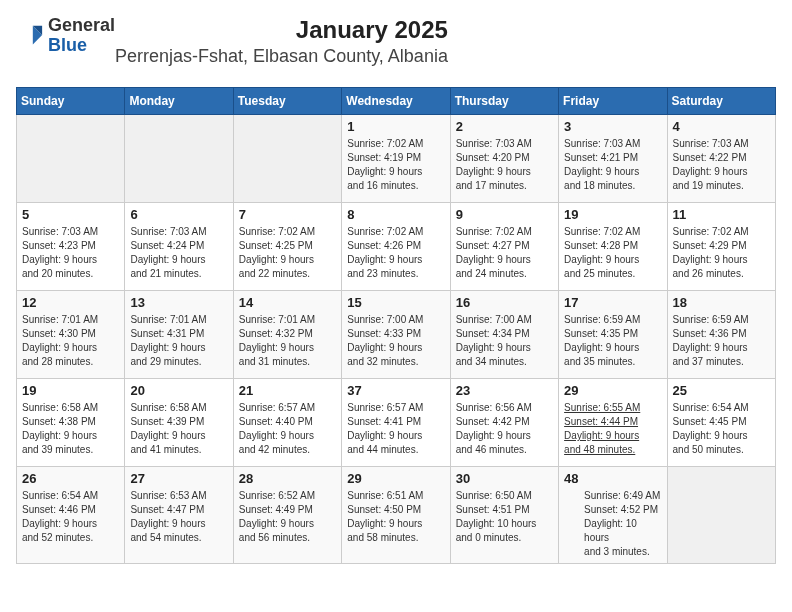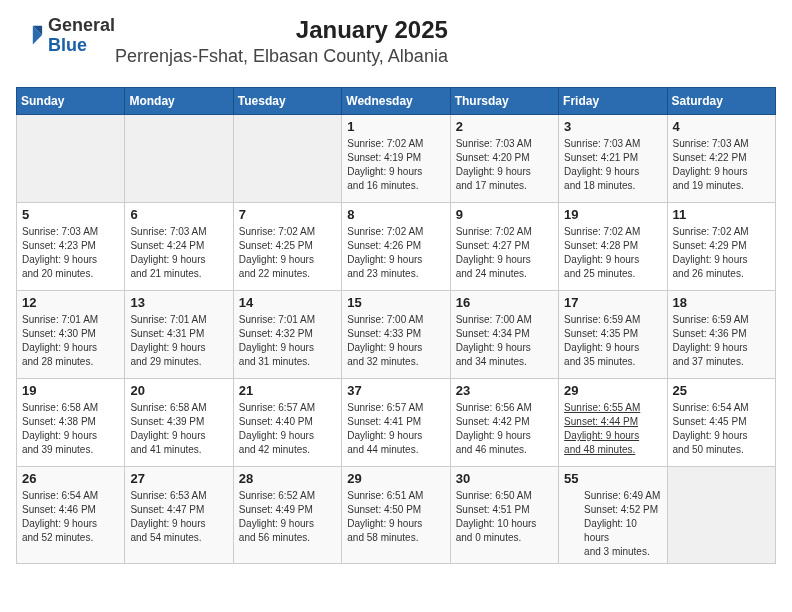--- a/index.html
+++ b/index.html
@@ -337,21 +337,21 @@
 and 58 minutes.</div>
         </td>
         <td>
           <div class="day-num">30</div>
           <div class="day-info" style="white-space: pre-line;">Sunrise: 6:50 AM
 Sunset: 4:51 PM
 Daylight: 10 hours
 and 0 minutes.</div>
         </td>
         <td>
-          <div class="day-num">55</div>
+          <div class="day-num">48</div>
           <div class="day-info" style="white-space: pre-line; margin-left: 20px;">Sunrise: 6:49 AM
 Sunset: 4:52 PM
 Daylight: 10 hours
 and 3 minutes.</div>
         </td>
         <td class="empty-cell"></td>
       </tr>
     </tbody>
 </table>
 

